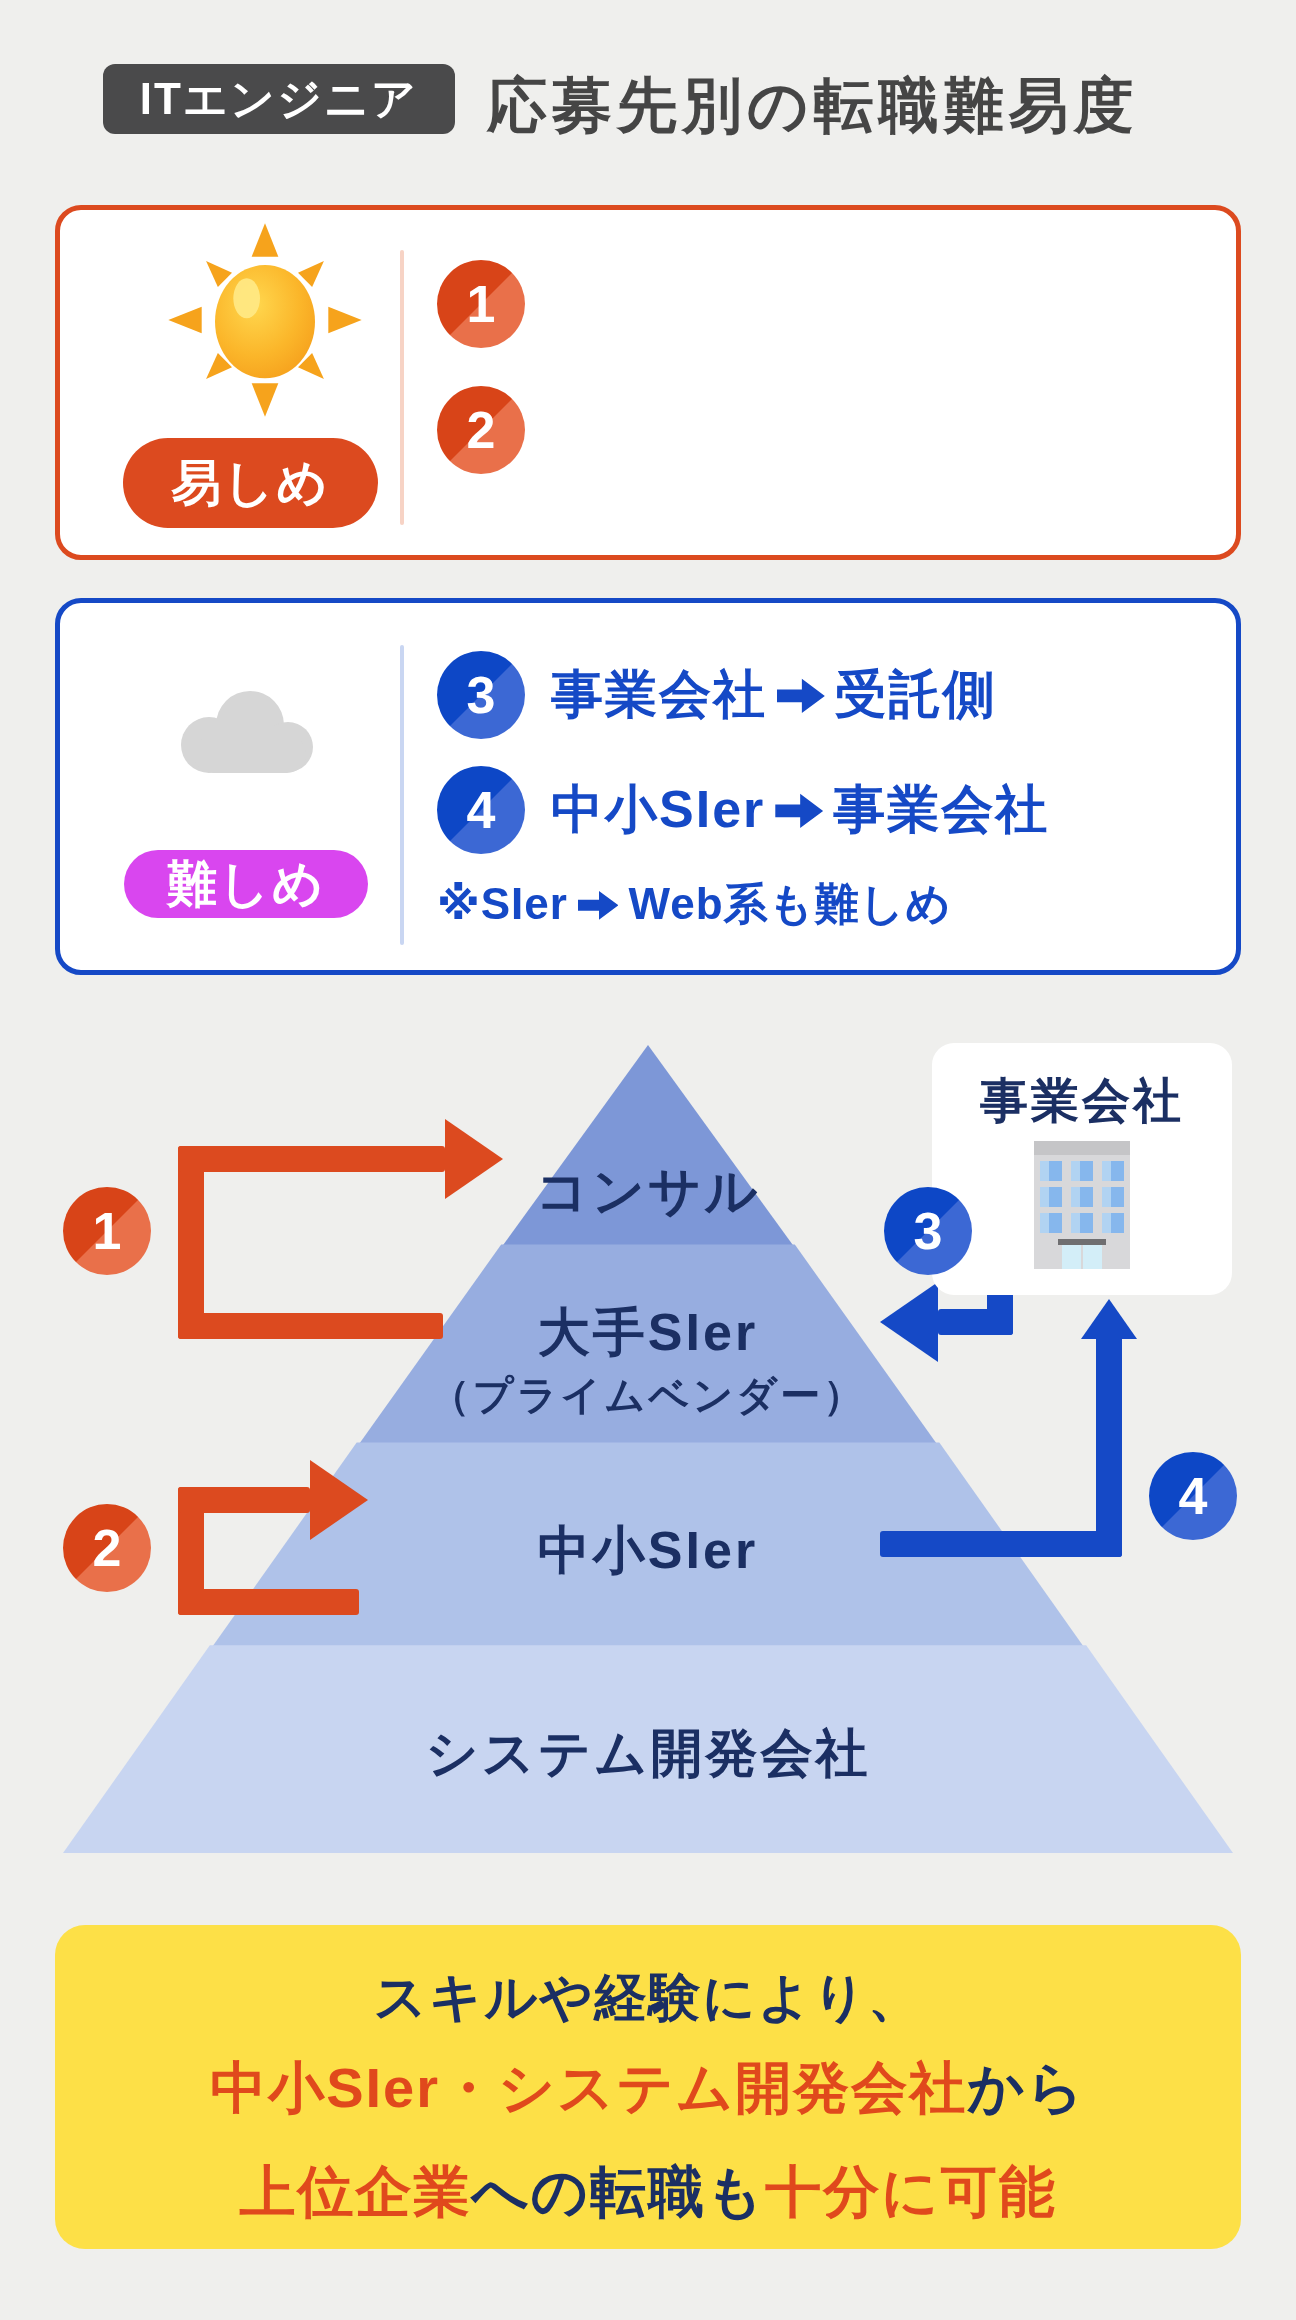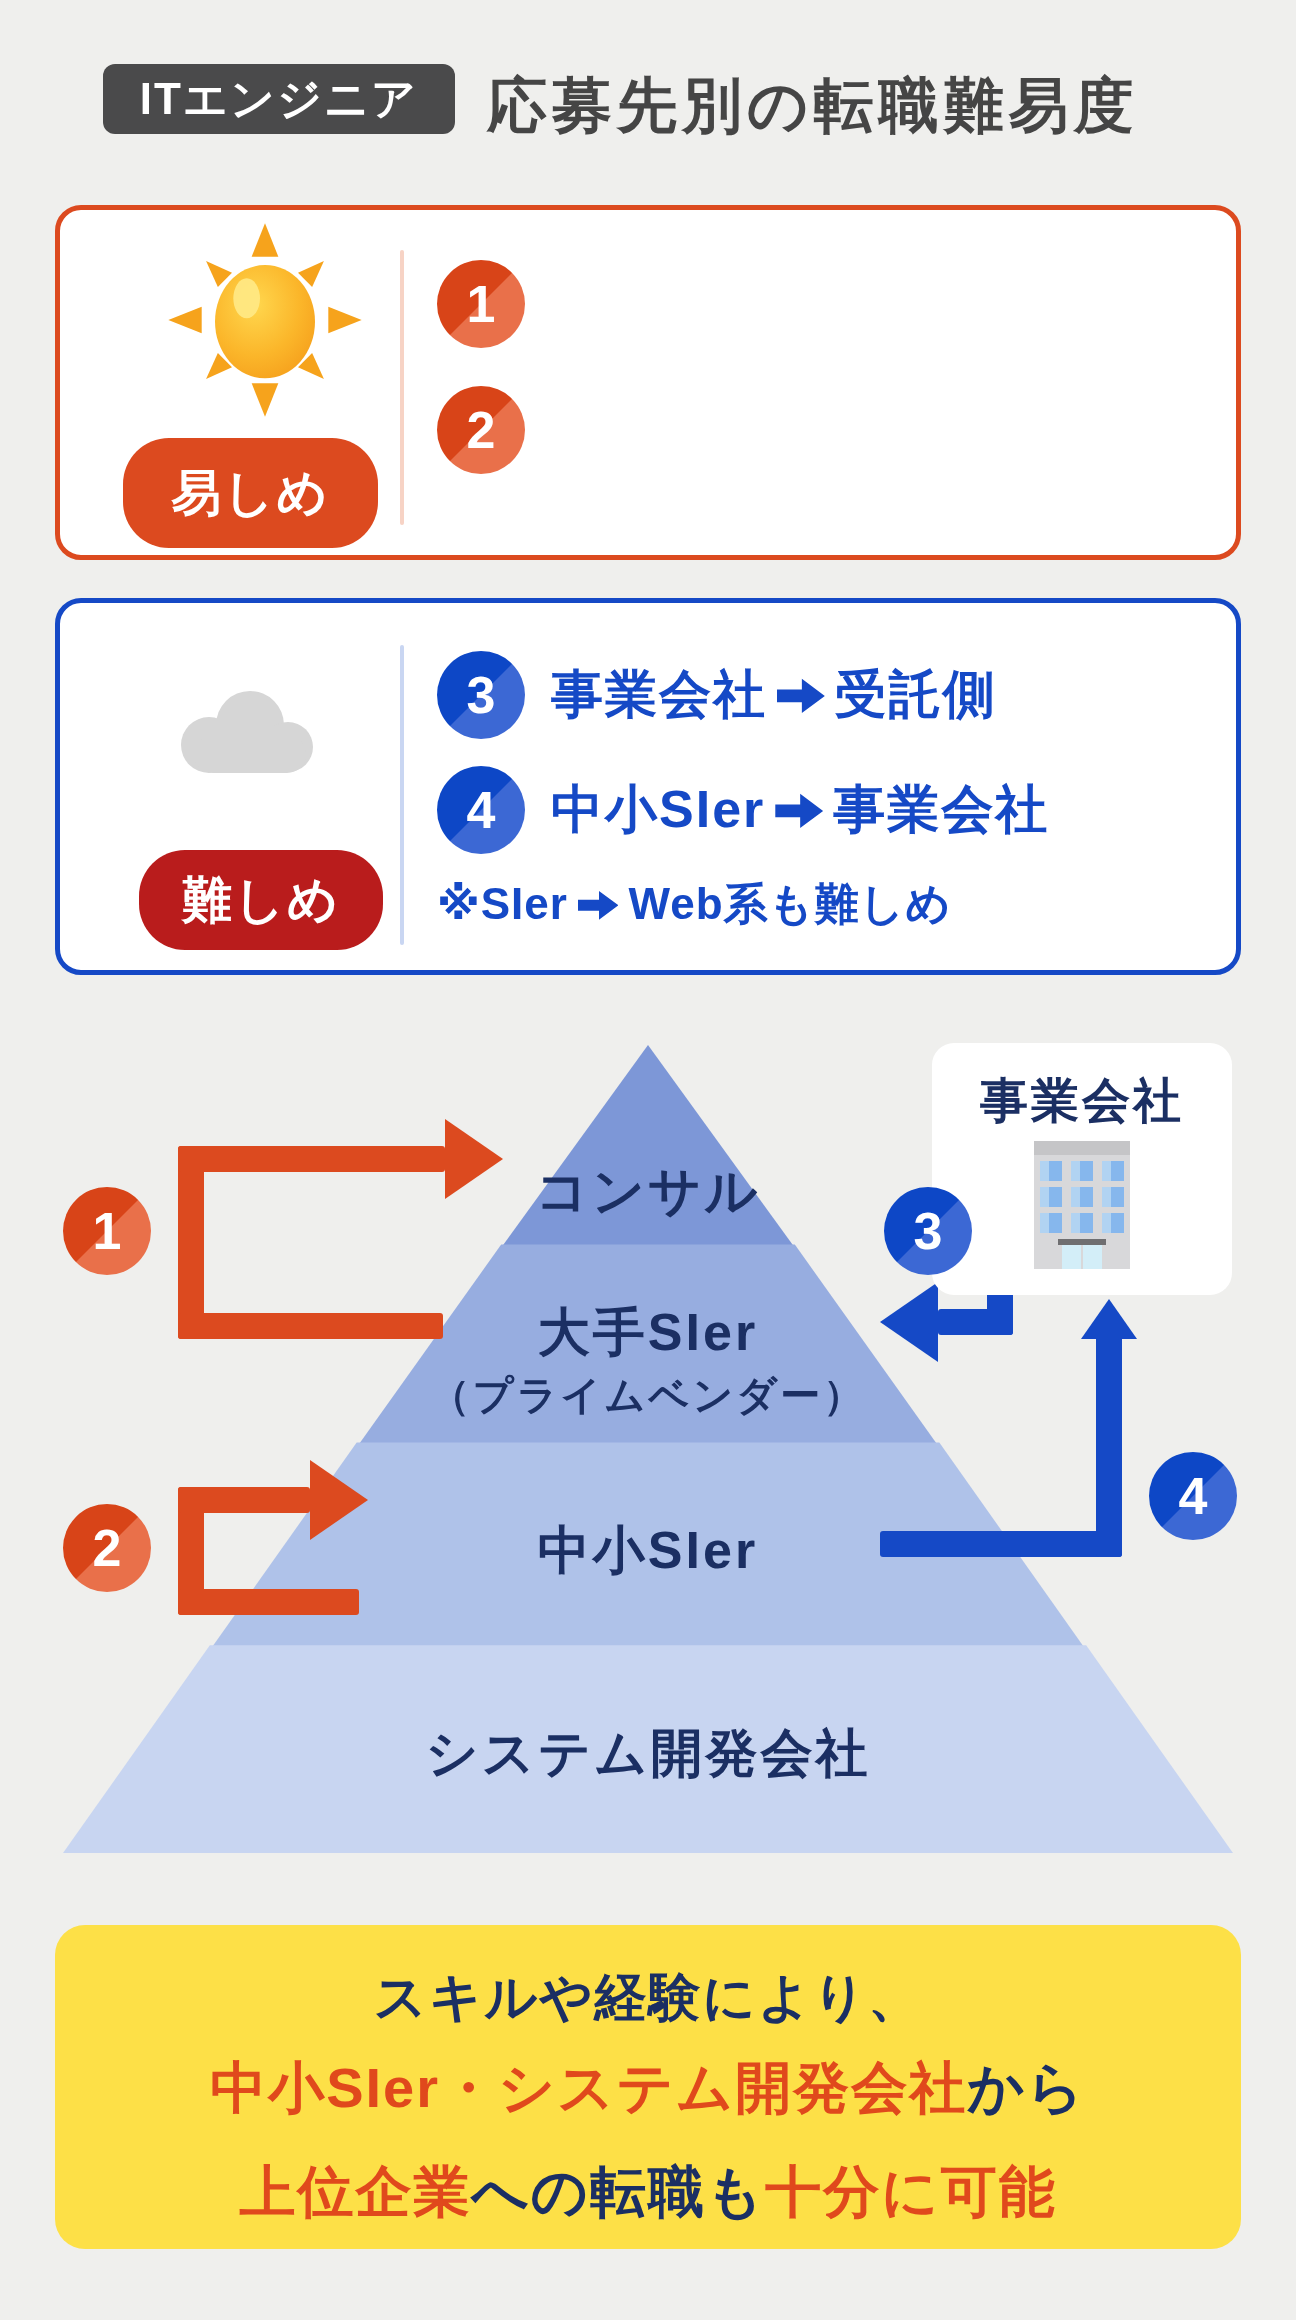--- a/index.html
+++ b/index.html
@@ -12,22 +12,22 @@
   .hdr-title{left:487px;top:66px;font-size:60px;font-weight:800;color:#454545;letter-spacing:5px;white-space:nowrap;}
 
   
   .card{left:55px;width:1186px;background:#fff;border-radius:26px;box-sizing:border-box;}
   .card.easy{top:205px;height:355px;border:5px solid #DC4A1F;}
   .card.hard{top:598px;height:377px;border:5px solid #1549C6;}
   .vdiv{width:4px;border-radius:2px;}
   .vdiv.easy-div{left:340px;top:40px;height:275px;background:#F7D3C5;}
   .vdiv.hard-div{left:340px;top:42px;height:300px;background:#C9D6F2;}
   .pill{border-radius:46px;color:#fff;font-weight:800;font-size:50px;letter-spacing:2px;}
-  .pill.orange{left:63px;top:228px;width:255px;height:110px;background:#DC4A1F;}
-  .pill.blue{left:79px;top:247px;width:244px;height:100px;background:#b91c1c;}
+  .pill.orange{left:63px;top:228px;width:255px;height:90px;background:#DC4A1F;}
+  .pill.blue{left:64px;top:247px;width:244px;height:68px;background:#d946ef;}
 
   .num-badge{width:88px;height:88px;border-radius:50%;color:#fff;font-size:52px;font-weight:800;}
   .grad-orange{background:linear-gradient(135deg,#D84418 49.5%,#E9704A 50.5%);}
   .grad-blue{background:linear-gradient(135deg,#0D47C6 49.5%,#3C68D4 50.5%);}
 
   .item-row{display:flex;align-items:center;gap:26px;}
   .txt-orange{color:#DC4A1F;}
   .txt-blue{color:#1549C6;}
   .item-label{font-size:52px;font-weight:800;letter-spacing:2px;white-space:nowrap;}
   .item-sub{font-size:43px;font-weight:800;letter-spacing:1px;margin-top:10px;white-space:nowrap;}

